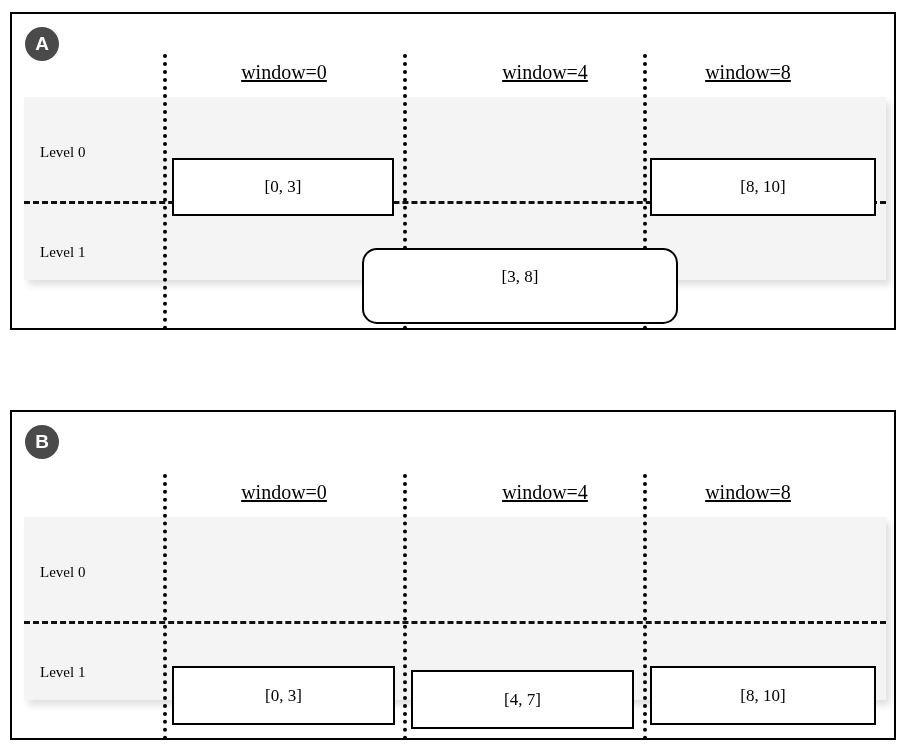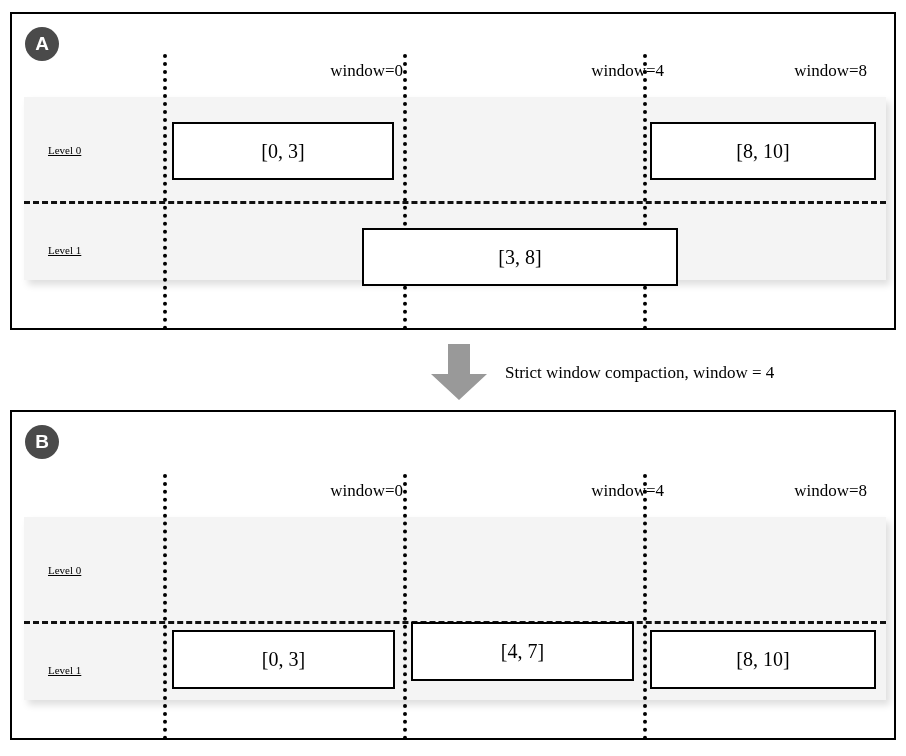--- a/index.html
+++ b/index.html
@@ -80,63 +80,64 @@
     width: 862px;
     height: 0;
     border-top: 3px dashed #111111;
   }
   #hdiv-a { top: 187px; }
   #hdiv-b { top: 209px; }
 
   
   .colhead {
     position: absolute;
-    font-size: 17px;
-    text-align: right;
-    white-space: nowrap;
+    font-size: 20px;
+    text-align: center;
+    white-space: nowrap;
+    text-decoration: underline;
   }
   #panel-a .colhead { top: 47px; }
   #panel-b .colhead { top: 69px; }
   .colhead.h0 { left: 153px; width: 238px; }
   .colhead.h1 { left: 414px; width: 238px; }
   .colhead.h2 { left: 617px; width: 238px; }
 
   
   .levlabel {
     position: absolute;
-    left: 36px;
+    left: 28px;
     width: 120px;
-    font-size: 11px;
-    white-space: nowrap;
-    text-decoration: underline;
+    font-size: 15px;
+    white-space: nowrap;
   }
   #panel-a .lev0 { top: 130px; }
   #panel-a .lev1 { top: 230px; }
   #panel-b .lev0 { top: 152px; }
   #panel-b .lev1 { top: 252px; }
 
   
   .ibox {
     position: absolute;
     box-sizing: border-box;
     border: 2.5px solid #000000;
     background: #ffffff;
-    font-size: 20px;
+    font-size: 17px;
     text-align: center;
     white-space: nowrap;
+    margin-top: 36px;
   }
 
   
   #a-box-0-3  { left: 160px; top: 108px; width: 222px; height: 58px; line-height: 54px; }
   #a-box-8-10 { left: 638px; top: 108px; width: 226px; height: 58px; line-height: 54px; }
-  #a-box-3-8  { left: 350px; top: 214px; width: 316px; height: 58px; line-height: 54px; }
+  #a-box-3-8  { left: 350px; top: 198px; width: 316px; height: 76px; line-height: 54px; border-radius: 15px; }
 
   
   #b-box-0-3  { left: 160px; top: 218px; width: 223px; height: 59px; line-height: 55px; }
-  #b-box-4-7  { left: 399px; top: 210px; width: 223px; height: 59px; line-height: 55px; }
+  #b-box-4-7  { left: 399px; top: 222px; width: 223px; height: 59px; line-height: 55px; }
   #b-box-8-10 { left: 638px; top: 218px; width: 226px; height: 59px; line-height: 55px; }
 
   
   #transition {
     position: absolute;
     left: 0;
     top: 338px;
     width: 906px;
     height: 68px;
   }
@@ -177,26 +178,20 @@
     <div class="colhead h2">window=8</div>
 
     <div class="levlabel lev0">Level 0</div>
     <div class="levlabel lev1">Level 1</div>
 
     <div class="ibox" id="a-box-0-3">[0, 3]</div>
     <div class="ibox" id="a-box-8-10">[8, 10]</div>
     <div class="ibox" id="a-box-3-8">[3, 8]</div>
   </div>
 
-  <div id="transition">
-    <svg id="down-arrow" viewBox="0 0 58 56">
-      <polygon points="18,0 40,0 40,30 57,30 29,56 1,30 18,30" fill="#999999"></polygon>
-    </svg>
-    <div id="transition-caption">Strict window compaction, window = 4</div>
-  </div>
 
   <div class="panel" id="panel-b">
 
     <div class="band" id="band-b"></div>
 
     <div class="badge" id="badge-b">B</div>
 
     <div class="vdiv c0"></div>
     <div class="vdiv c1"></div>
     <div class="vdiv c2"></div>

